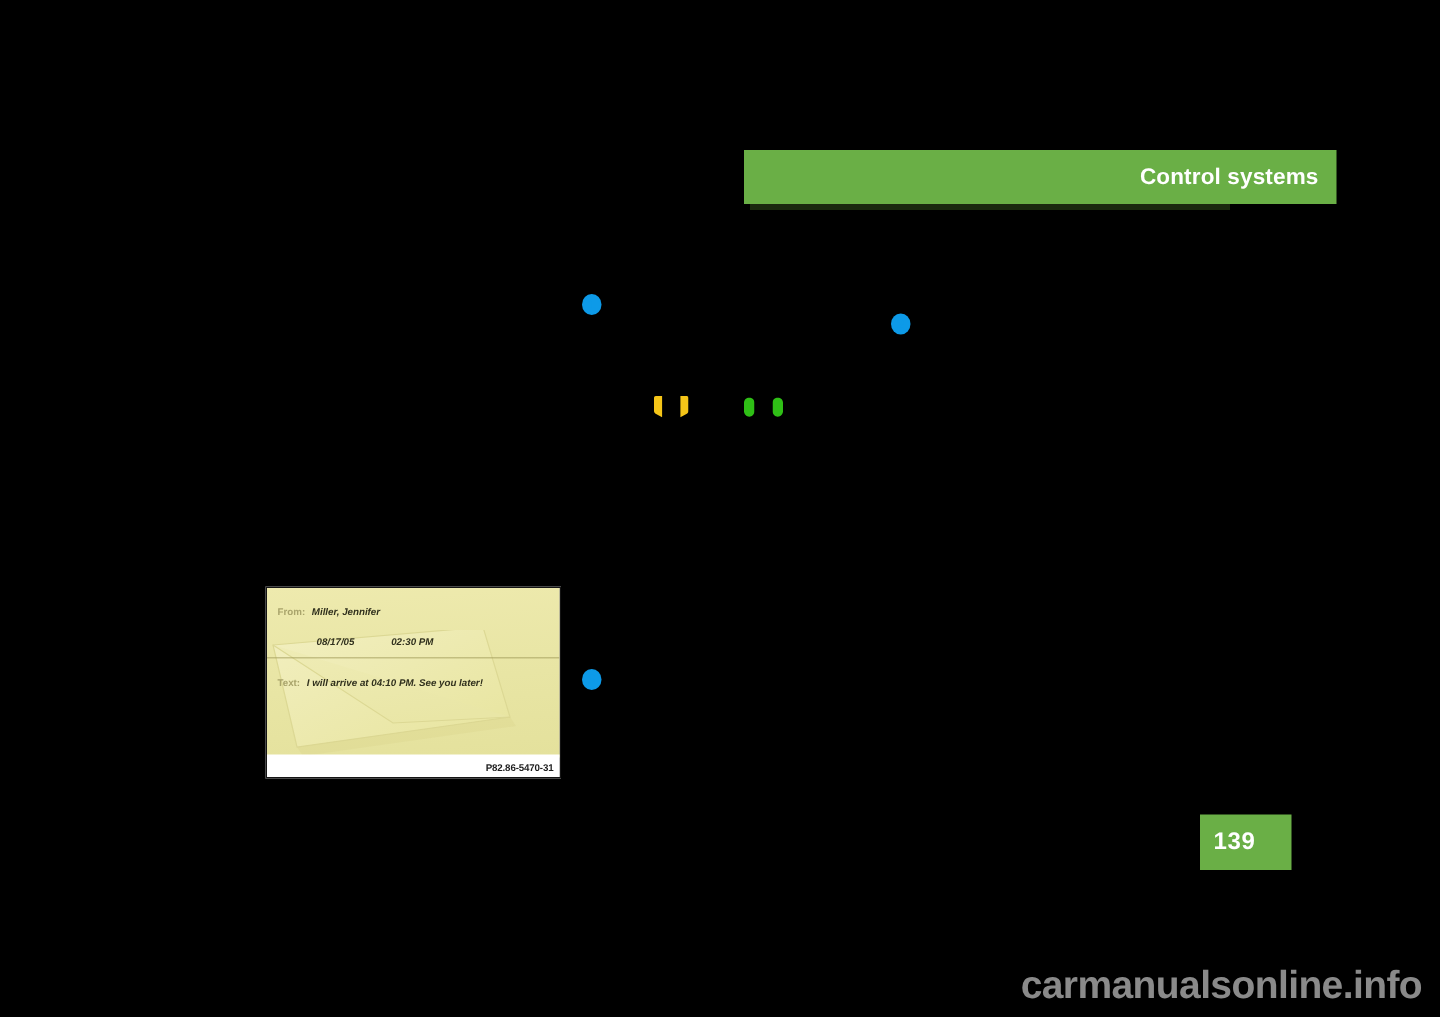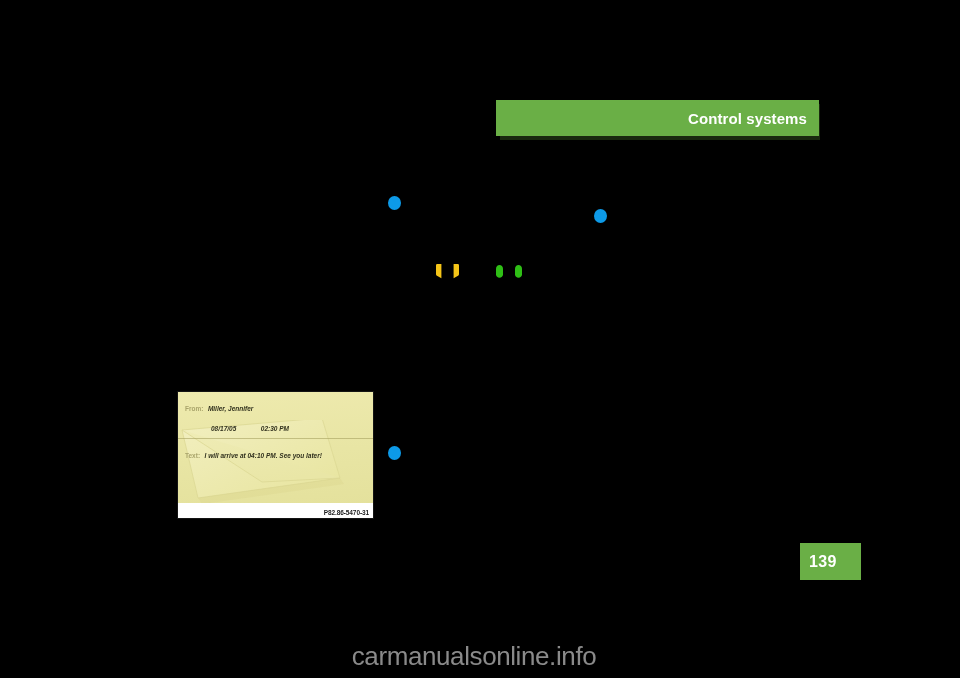--- a/index.html
+++ b/index.html
@@ -23,23 +23,24 @@
     top: 104px;
     width: 320px;
     height: 36px;
     background: #2f4a1c;
     opacity: .55;
   }
   .header-bar {
     position: absolute;
     left: 496px;
     top: 100px;
-    width: 323px;
+    width: 373px;
     height: 36px;
     background: #6aaf46;
+    padding-left: 22px;
   }
   .header-title {
     position: absolute;
     right: 12px;
     top: 50%;
     transform: translateY(-50%);
     color: #ffffff;
     font-size: 15px;
     font-weight: bold;
     letter-spacing: .1px;
@@ -178,24 +179,24 @@
     font-weight: bold;
     letter-spacing: .4px;
   }
 
   
   .watermark {
     position: absolute;
     left: 0;
     right: 12px;
     bottom: 6px;
-    text-align: center;
+    text-align: right;
     color: #8a8a8a;
     font-size: 26px;
-    font-weight: normal;
+    font-weight: bold;
     letter-spacing: -.4px;
     white-space: nowrap;
     margin-top: 19px;
   }
 </style>
 </head>
 <body>
 
 <div class="header-shadow"></div>
 <div class="header-bar">

